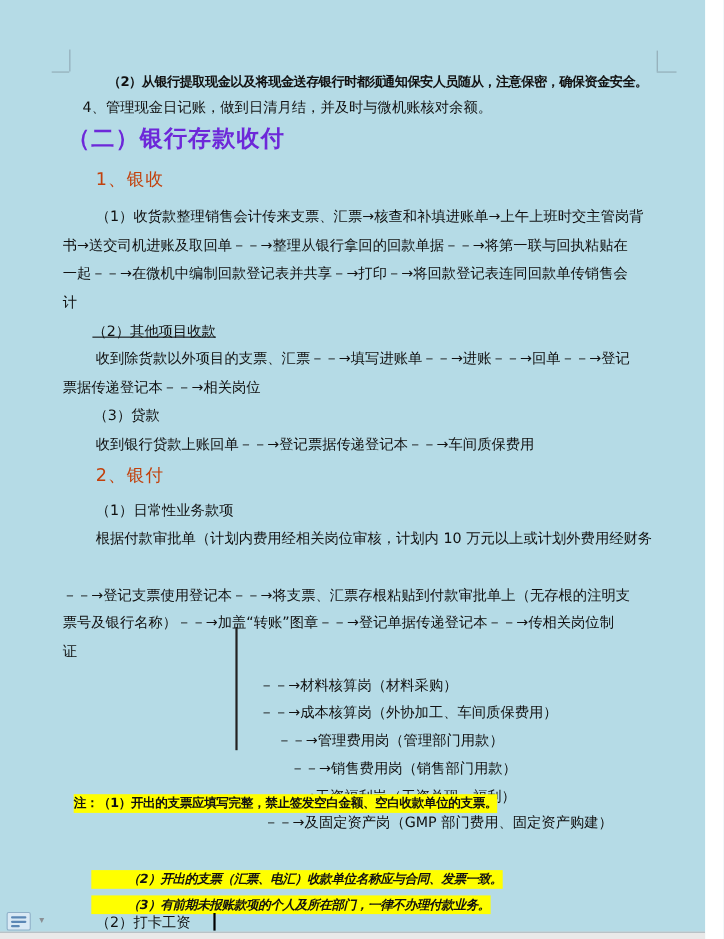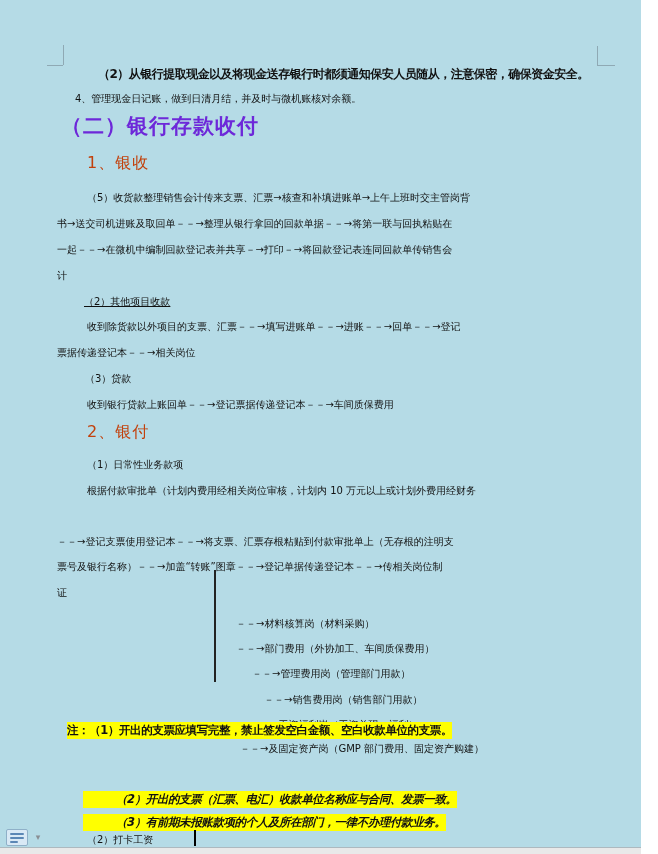--- a/index.html
+++ b/index.html
@@ -6,21 +6,21 @@
   #canvas{
     position:relative;
     width:641px;height:854px;
     background:#b5dbe6;
     overflow:hidden;
     font-family:"DejaVu Sans","Liberation Sans",sans-serif;
     color:#111;
   }
   .ln{
     position:absolute;
-    font-size:10px;
+    font-size:13px;
     line-height:17px;
     white-space:pre;
     letter-spacing:0px;
   }
   .bold{font-weight:bold;}
   .tight{font-size:12px;letter-spacing:-0.5px;}
   .h2{font-size:21px;line-height:25px;font-weight:bold;color:#6d28d9;letter-spacing:1px;}
   .h3{font-size:16px;line-height:20px;color:#c2410c;letter-spacing:1px;}
   .underline{text-decoration:underline;}
   .note{font-size:11.5px;letter-spacing:-0.4px;font-weight:bold;}
@@ -54,21 +54,21 @@
   <div class="cropmark" style="left:47px;top:65px;width:16px;height:1px;"></div>
   <div class="cropmark" style="left:597px;top:46px;width:1px;height:19px;"></div>
   <div class="cropmark" style="left:597px;top:65px;width:18px;height:1px;"></div>
 
   <div class="ln bold tight" style="left:98px;top:66px;">（2）从银行提取现金以及将现金送存银行时都须通知保安人员随从，注意保密，确保资金安全。</div>
   <div class="ln" style="left:75px;top:90px;">4、管理现金日记账，做到日清月结，并及时与微机账核对余额。</div>
 
   <div class="ln h2" style="left:61px;top:114px;">（二）银行存款收付</div>
   <div class="ln h3" style="left:87px;top:153px;">1、银收</div>
 
-  <div class="ln" style="left:87px;top:189px;">（5）收货款整理销售会计传来支票、汇票→核查和补填进账单→上午上班时交主管岗背</div>
+  <div class="ln" style="left:87px;top:189px;">（1）收货款整理销售会计传来支票、汇票→核查和补填进账单→上午上班时交主管岗背</div>
   <div class="ln" style="left:57px;top:215px;">书→送交司机进账及取回单－－→整理从银行拿回的回款单据－－→将第一联与回执粘贴在</div>
   <div class="ln" style="left:57px;top:241px;">一起－－→在微机中编制回款登记表并共享－→打印－→将回款登记表连同回款单传销售会</div>
   <div class="ln" style="left:57px;top:267px;">计</div>
 
   <div class="ln underline" style="left:84px;top:293px;">（2）其他项目收款</div>
   <div class="ln" style="left:87px;top:318px;">收到除货款以外项目的支票、汇票－－→填写进账单－－→进账－－→回单－－→登记</div>
   <div class="ln" style="left:57px;top:344px;">票据传递登记本－－→相关岗位</div>
   <div class="ln" style="left:85px;top:370px;">（3）贷款</div>
   <div class="ln" style="left:87px;top:396px;">收到银行贷款上账回单－－→登记票据传递登记本－－→车间质保费用</div>
 
@@ -76,21 +76,21 @@
 
   <div class="ln" style="left:87px;top:456px;">（1）日常性业务款项</div>
   <div class="ln" style="left:87px;top:482px;">根据付款审批单（计划内费用经相关岗位审核，计划内 10 万元以上或计划外费用经财务</div>
   <div class="ln" style="left:57px;top:533px;">－－→登记支票使用登记本－－→将支票、汇票存根粘贴到付款审批单上（无存根的注明支</div>
   <div class="ln" style="left:57px;top:558px;">票号及银行名称）－－→加盖“转账”图章－－→登记单据传递登记本－－→传相关岗位制</div>
   <div class="ln" style="left:57px;top:584px;">证</div>
 
   <div class="vline" style="left:214px;top:570px;height:112px;"></div>
 
   <div class="ln" style="left:236px;top:615px;">－－→材料核算岗（材料采购）</div>
-  <div class="ln" style="left:236px;top:640px;">－－→部门费用（外协加工、车间质保费用）</div>
+  <div class="ln" style="left:236px;top:640px;">－－→成本核算岗（外协加工、车间质保费用）</div>
   <div class="ln" style="left:252px;top:665px;">－－→管理费用岗（管理部门用款）</div>
   <div class="ln" style="left:264px;top:691px;">－－→销售费用岗（销售部门用款）</div>
   <div class="ln" style="left:250px;top:716px;">－－→工资福利岗（工资兑现、福利）</div>
   <div class="ln" style="left:240px;top:740px;">－－→及固定资产岗（GMP 部门费用、固定资产购建）</div>
 
   <div class="ln note" style="left:67px;top:722px;"><span class="hl">注：（1）开出的支票应填写完整，禁止签发空白金额、空白收款单位的支票。</span></div>
   <div class="ln note" style="left:83px;top:791px;"><span class="hl pad-hl">（2）开出的支票（汇票、电汇）收款单位名称应与合同、发票一致。</span></div>
   <div class="ln note" style="left:83px;top:814px;"><span class="hl pad-hl">（3）有前期未报账款项的个人及所在部门，一律不办理付款业务。</span></div>
 
   <div class="ln" style="left:87px;top:831px;">（2）打卡工资</div>

